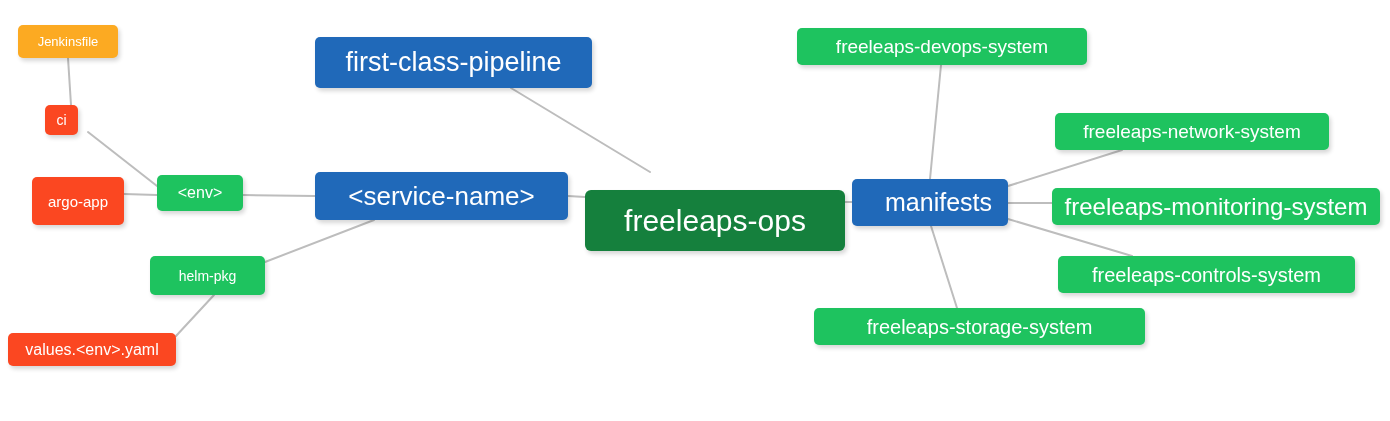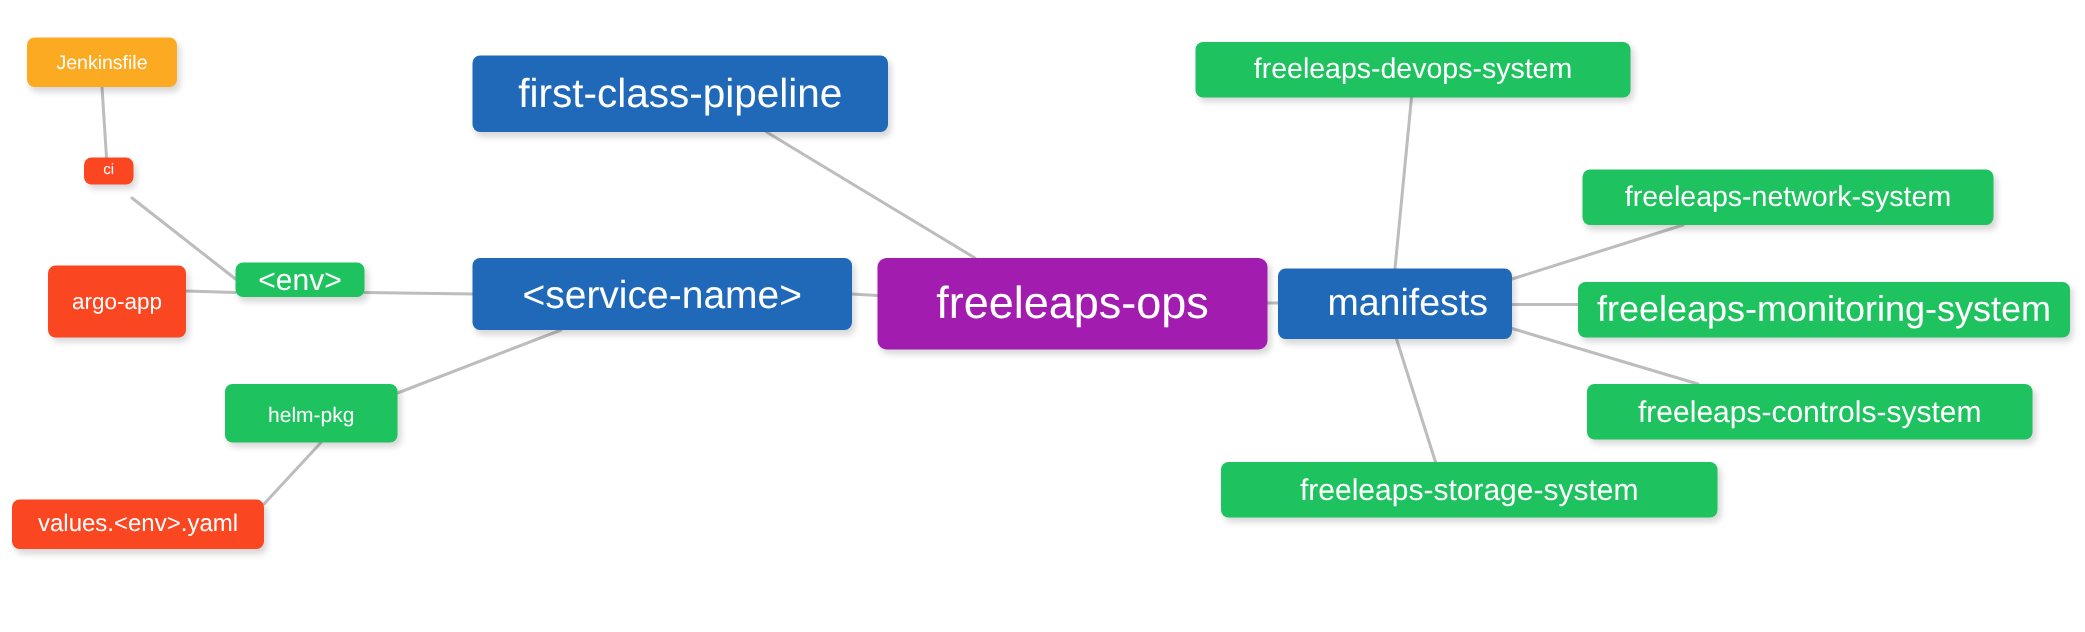--- a/index.html
+++ b/index.html
@@ -36,22 +36,23 @@
     border-radius: 5px;
     color: #ffffff;
     white-space: nowrap;
     line-height: 1;
     text-align: center;
     box-shadow: 2px 3px 4px rgba(0,0,0,0.16);
     padding: 0 10px;
     user-select: none;
   }
   .mm-node.root {
-    background: #a21caf;
+    background: #15803d;
     border-radius: 6px;
+    margin-top: 18px;
   }
   .mm-node.blue   { background: #2069b9; }
   .mm-node.green  { background: #1ec35f; }
   .mm-node.orange { background: #fcaa22; }
   .mm-node.red    { background: #fb4721; }
 </style>
 </head>
 <body>
 
 <div id="mindmap-canvas">
@@ -66,23 +67,23 @@
       <line x1="511" y1="88" x2="650" y2="172" stroke="#bdbdbd" stroke-width="2" stroke-linecap="round"></line>
       <line x1="845" y1="202" x2="852" y2="202" stroke="#bdbdbd" stroke-width="2" stroke-linecap="round"></line>
       <line x1="930" y1="179" x2="941" y2="65" stroke="#bdbdbd" stroke-width="2" stroke-linecap="round"></line>
       <line x1="1008" y1="186" x2="1122" y2="150" stroke="#bdbdbd" stroke-width="2" stroke-linecap="round"></line>
       <line x1="1008" y1="203" x2="1052" y2="203" stroke="#bdbdbd" stroke-width="2" stroke-linecap="round"></line>
       <line x1="1008" y1="219" x2="1132" y2="256" stroke="#bdbdbd" stroke-width="2" stroke-linecap="round"></line>
       <line x1="931" y1="226" x2="957" y2="308" stroke="#bdbdbd" stroke-width="2" stroke-linecap="round"></line>
     </svg>
   <div id="node-layer">
       <div class="mm-node orange" style="left: 18px; top: 25px; width: 100px; height: 33px; font-size: 13px;">Jenkinsfile</div>
-      <div class="mm-node red" style="left: 56px; top: 105px; width: 33px; height: 18px; font-size: 10px;">ci</div>
+      <div class="mm-node red" style="left: 45px; top: 105px; width: 33px; height: 30px; font-size: 14px;">ci</div>
       <div class="mm-node red" style="left: 32px; top: 177px; width: 92px; height: 48px; font-size: 15px;">argo-app</div>
-      <div class="mm-node green" style="left: 157px; top: 175px; width: 86px; height: 23px; font-size: 20px;">&lt;env&gt;</div>
+      <div class="mm-node green" style="left: 157px; top: 175px; width: 86px; height: 36px; font-size: 16px;">&lt;env&gt;</div>
       <div class="mm-node green" style="left: 150px; top: 256px; width: 115px; height: 39px; font-size: 14px;">helm-pkg</div>
       <div class="mm-node red" style="left: 8px; top: 333px; width: 168px; height: 33px; font-size: 16px;">values.&lt;env&gt;.yaml</div>
       <div class="mm-node blue" style="left: 315px; top: 37px; width: 277px; height: 51px; font-size: 27px;">first-class-pipeline</div>
       <div class="mm-node blue" style="left: 315px; top: 172px; width: 253px; height: 48px; font-size: 26px;">&lt;service-name&gt;</div>
       <div class="mm-node root" style="left: 585px; top: 172px; width: 260px; height: 61px; font-size: 30px;">freeleaps-ops</div>
       <div class="mm-node blue" style="left: 852px; top: 179px; width: 156px; height: 47px; font-size: 25px; padding-left: 27px;">manifests</div>
       <div class="mm-node green" style="left: 797px; top: 28px; width: 290px; height: 37px; font-size: 19px;">freeleaps-devops-system</div>
       <div class="mm-node green" style="left: 1055px; top: 113px; width: 274px; height: 37px; font-size: 19px;">freeleaps-network-system</div>
       <div class="mm-node green" style="left: 1052px; top: 188px; width: 328px; height: 37px; font-size: 24px;">freeleaps-monitoring-system</div>
       <div class="mm-node green" style="left: 1058px; top: 256px; width: 297px; height: 37px; font-size: 20px;">freeleaps-controls-system</div>

